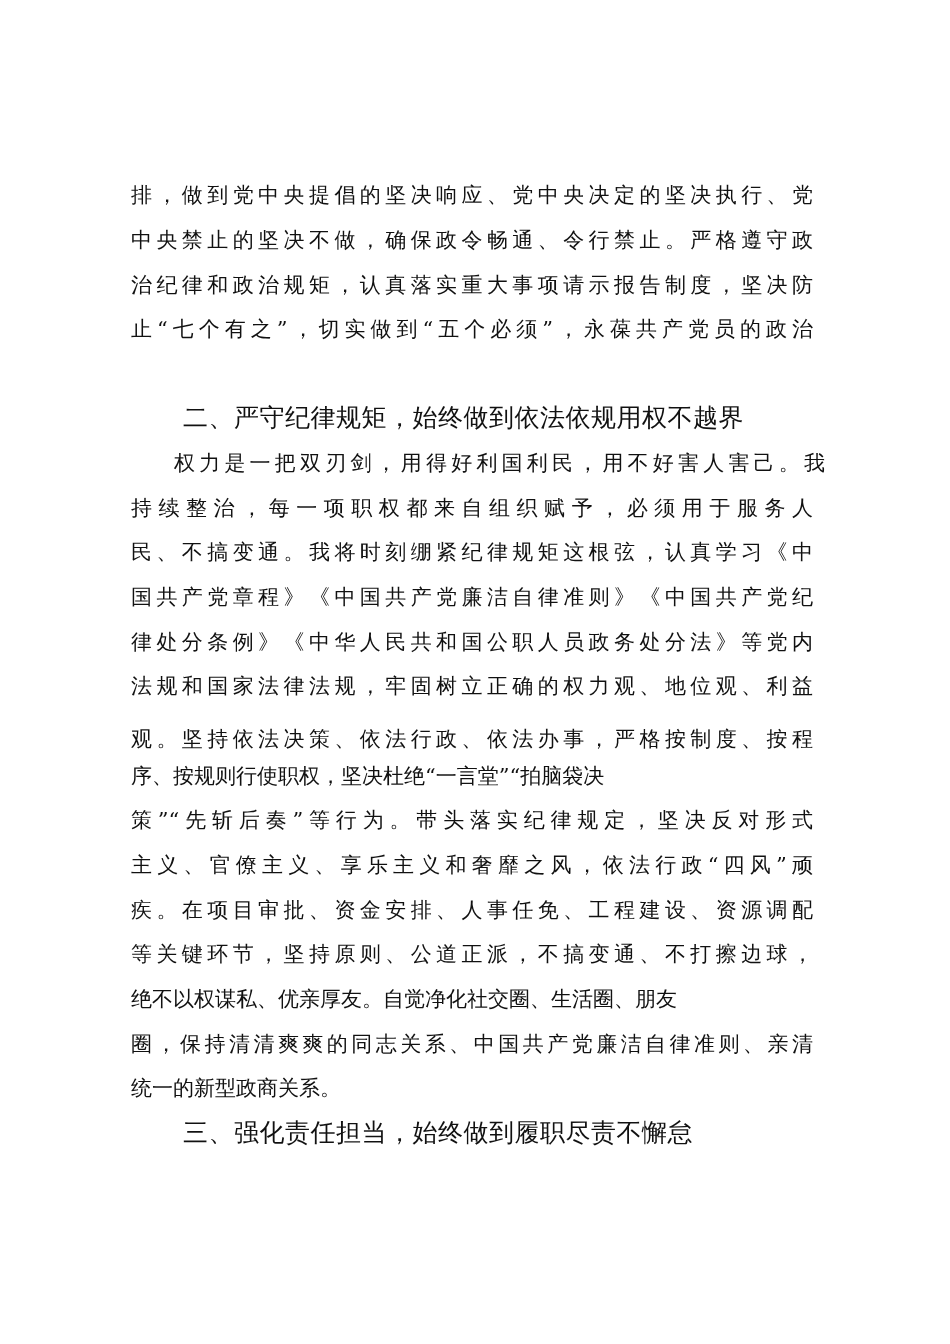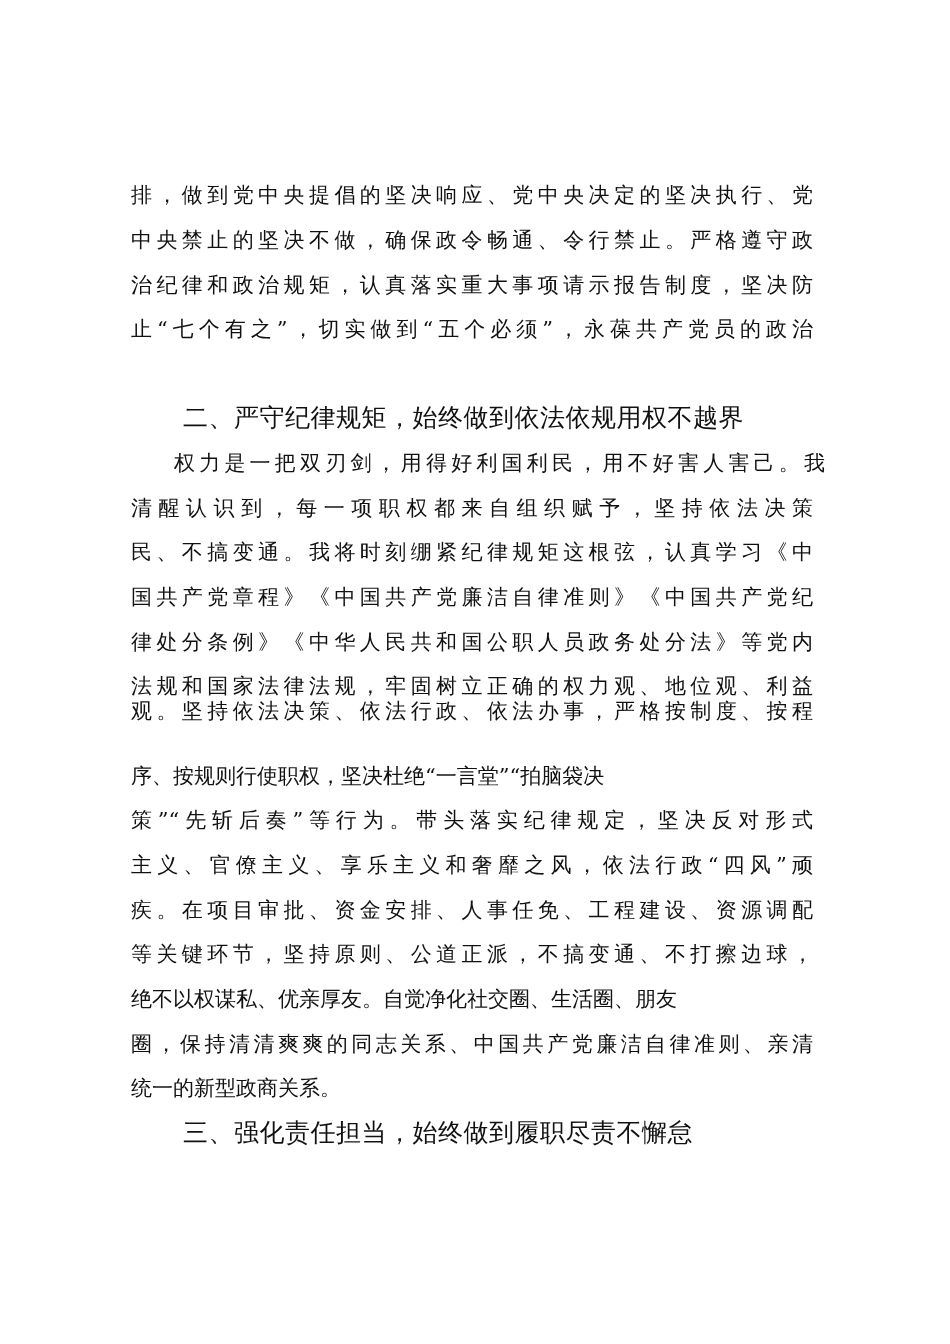--- a/index.html
+++ b/index.html
@@ -40,26 +40,26 @@
 <div class="page">
 
   <div class="line" style="top:180px">排，做到党中央提倡的坚决响应、党中央决定的坚决执行、党</div>
   <div class="line" style="top:225px">中央禁止的坚决不做，确保政令畅通、令行禁止。严格遵守政</div>
   <div class="line" style="top:270px">治纪律和政治规矩，认真落实重大事项请示报告制度，坚决防</div>
   <div class="line" style="top:314px">止“七个有之”，切实做到“五个必须”，永葆共产党员的政治</div>
 
   <div class="heading" style="top:403px">二、严守纪律规矩，始终做到依法依规用权不越界</div>
 
   <div class="line indent" style="top:448px">权力是一把双刃剑，用得好利国利民，用不好害人害己。我</div>
-  <div class="line" style="top:493px">清醒认识到，每一项职权都来自组织赋予，坚持依法决策</div>
+  <div class="line" style="top:493px">持续整治，每一项职权都来自组织赋予，必须用于服务人</div>
   <div class="line" style="top:537px">民、不搞变通。我将时刻绷紧纪律规矩这根弦，认真学习《中</div>
   <div class="line" style="top:582px">国共产党章程》《中国共产党廉洁自律准则》《中国共产党纪</div>
   <div class="line" style="top:627px">律处分条例》《中华人民共和国公职人员政务处分法》等党内</div>
   <div class="line" style="top:671px">法规和国家法律法规，牢固树立正确的权力观、地位观、利益</div>
-  <div class="line" style="top:696px">观。坚持依法决策、依法行政、依法办事，严格按制度、按程</div>
+  <div class="line" style="top:724px">观。坚持依法决策、依法行政、依法办事，严格按制度、按程</div>
   <div class="line last" style="top:761px">序、按规则行使职权，坚决杜绝“一言堂”“拍脑袋决</div>
   <div class="line" style="top:805px">策”“先斩后奏”等行为。带头落实纪律规定，坚决反对形式</div>
   <div class="line" style="top:850px">主义、官僚主义、享乐主义和奢靡之风，依法行政“四风”顽</div>
   <div class="line" style="top:895px">疾。在项目审批、资金安排、人事任免、工程建设、资源调配</div>
   <div class="line last" style="top:984px">绝不以权谋私、优亲厚友。自觉净化社交圈、生活圈、朋友</div>
   <div class="line" style="top:939px">等关键环节，坚持原则、公道正派，不搞变通、不打擦边球，</div>
   <div class="line" style="top:1029px">圈，保持清清爽爽的同志关系、中国共产党廉洁自律准则、亲清</div>
   <div class="line last" style="top:1073px">统一的新型政商关系。</div>
 
   <div class="heading" style="top:1118px">三、强化责任担当，始终做到履职尽责不懈怠</div>

